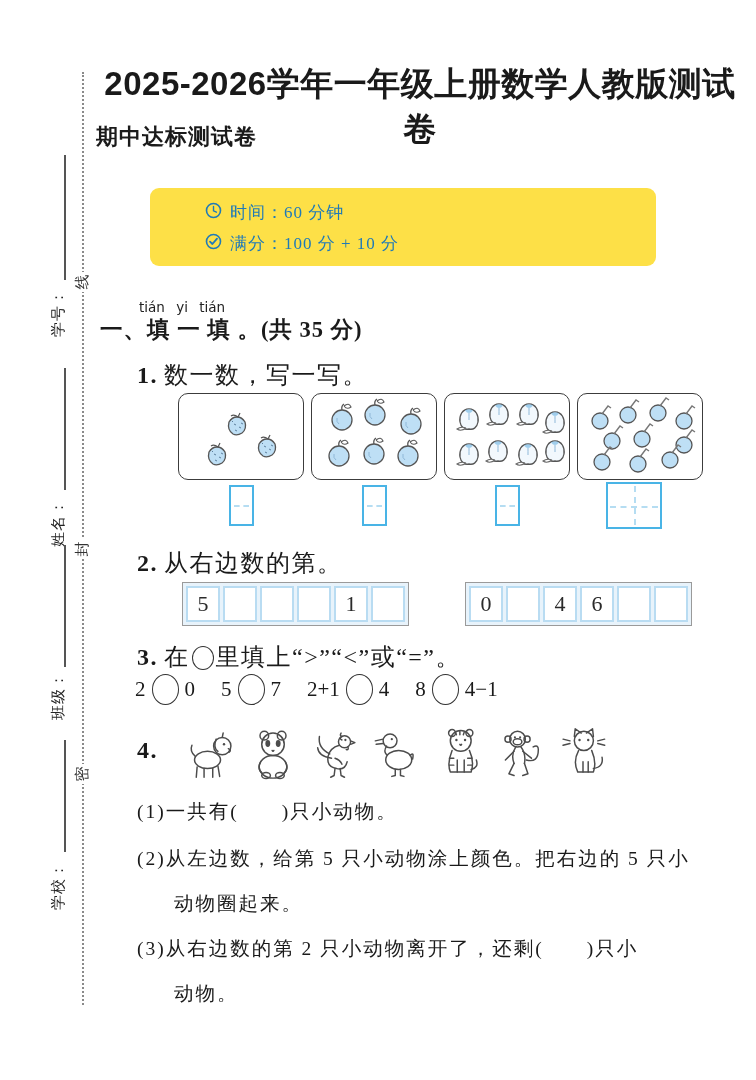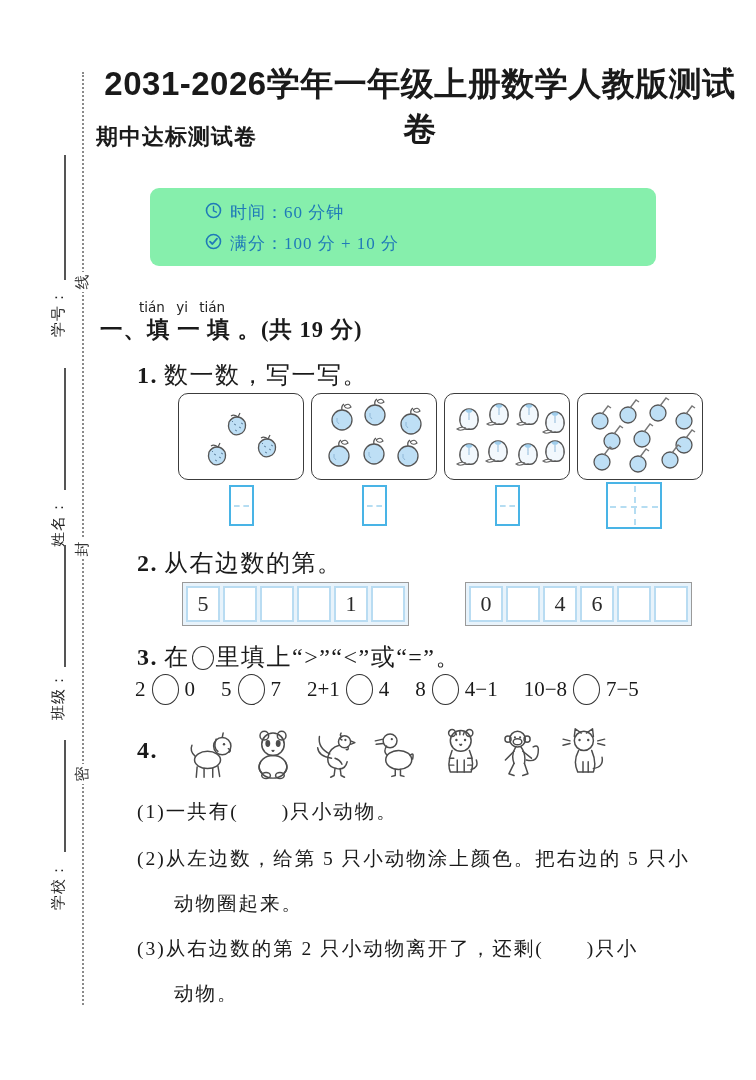--- a/index.html
+++ b/index.html
@@ -15,21 +15,21 @@
   .side-label{width:64px;height:18px;font-size:15px;color:#222;text-align:center;
               white-space:nowrap;transform:rotate(-90deg);letter-spacing:1px;}
 
   
   .page-title{left:96px;top:62px;width:648px;text-align:center;font-weight:bold;font-size:33px;
               font-family:"Liberation Sans","DejaVu Sans",sans-serif;letter-spacing:0.5px;}
   .page-subtitle{left:96px;top:122px;width:648px;text-align:left;font-weight:bold;font-size:22px;
                  font-family:"Liberation Sans","DejaVu Sans",sans-serif;letter-spacing:1px;}
 
   
-  .info-panel{left:150px;top:188px;width:506px;height:78px;background:#86efac;border-radius:9px;}
+  .info-panel{left:150px;top:188px;width:506px;height:78px;background:#fde047;border-radius:9px;}
   .info-row{position:absolute;display:flex;align-items:center;gap:8px;color:#1f7ab8;
             font-size:17px;letter-spacing:1px;}
   .info-row.time{left:55px;top:13px;}
   .info-row.score{left:55px;top:44px;}
   .eval-table{position:absolute;left:258px;top:16px;width:238px;height:46px;background:#fff;
               border:1px solid #7fa8c8;display:flex;}
   .eval-label{width:40%;border-right:1px solid #7fa8c8;display:flex;align-items:center;
               justify-content:center;font-size:17px;color:#222;letter-spacing:2px;}
   .eval-value{flex:1;}
 
@@ -82,42 +82,42 @@
 
 <div class="abs side-line" style="top:155px;height:125px"></div>
 <div class="abs side-label" style="left:26px;top:304px">学号：</div>
 <div class="abs side-line" style="top:368px;height:122px"></div>
 <div class="abs side-label" style="left:26px;top:514px">姓名：</div>
 <div class="abs side-line" style="top:545px;height:122px"></div>
 <div class="abs side-label" style="left:26px;top:687px">班级：</div>
 <div class="abs side-line" style="top:740px;height:112px"></div>
 <div class="abs side-label" style="left:26px;top:877px">学校：</div>
 
-<div class="abs page-title">2031-2026学年一年级上册数学人教版测试卷</div>
+<div class="abs page-title">2025-2026学年一年级上册数学人教版测试卷</div>
 <div class="abs page-subtitle">期中达标测试卷</div>
 
 <div class="abs info-panel">
   <div class="info-row time">
     <span><svg width="17" height="17" viewBox="0 0 17 17">
           <circle cx="8.5" cy="8.5" r="7" fill="none" stroke="#1f7ab8" stroke-width="1.6"></circle>
           <path d="M8.5,4.5 L8.5,8.8 L11.4,10.2" fill="none" stroke="#1f7ab8" stroke-width="1.4" stroke-linecap="round"></path>
         </svg></span>
     <span>时间：60 分钟</span>
   </div>
   <div class="info-row score">
     <span><svg width="17" height="17" viewBox="0 0 17 17">
           <circle cx="8.5" cy="8.5" r="7" fill="none" stroke="#1f7ab8" stroke-width="1.6"></circle>
           <path d="M5,8.7 L7.4,11 L12,5.6" fill="none" stroke="#1f7ab8" stroke-width="1.8" stroke-linecap="round" stroke-linejoin="round"></path>
         </svg></span>
     <span>满分：100 分 + 10 分</span>
   </div>
 </div>
 
 <div class="abs pinyin">tián yi tián</div>
-<div class="abs sec-heading">一、填 一 填 。(共 19 分)</div>
+<div class="abs sec-heading">一、填 一 填 。(共 35 分)</div>
 
 <div class="abs q-line" style="left:137px;top:359px">
   <span class="q-num">1.</span><span>数一数，写一写。</span>
 </div>
 <div class="abs fruit-box" style="left:178px"><svg width="123" height="83" viewBox="0 0 123 83">
       <g transform="translate(58,32)">
     <path d="M-8,-4 Q-10,4 -4,8 Q0,10 5,7 Q10,3 8,-4 Q5,-9 0,-9 Q-5,-9 -8,-4" fill="#bedff5" stroke="#555" stroke-width="1.3"></path>
     <path d="M-3,-2 L-1,-1 M2,1 L4,2 M-2,4 L0,5 M4,-3 L6,-2 M-5,-5 L-4,-4" stroke="#5d7f9d" stroke-width="1" fill="none"></path>
     <path d="M1,-9 L3,-13 M1,-9 Q-3,-12 -6,-10" stroke="#555" stroke-width="1.2" fill="none"></path>
       </g>
@@ -314,25 +314,20 @@
     <div class="cmp-item">
       <span>2+1</span>
       <span class="cmp-circle"></span>
       <span>4</span>
     </div>
     <div class="cmp-item">
       <span>8</span>
       <span class="cmp-circle"></span>
       <span>4−1</span>
     </div>
-    <div class="cmp-item">
-      <span>10−8</span>
-      <span class="cmp-circle"></span>
-      <span>7−5</span>
-    </div>
   </div>
 
 <div class="abs q-line" style="left:137px;top:737px">
   <span class="q-num">4.</span>
 </div>
 <div class="abs animals-row" id="animals-row">
     <div class="animal"><svg width="52" height="62" viewBox="0 0 60 64">
         <ellipse cx="26" cy="40" rx="15" ry="10"></ellipse>
         <path d="M14,48 L13,60 M22,50 L22,60 M32,50 L32,60 M38,47 L40,59"></path>
         <path d="M12,36 Q5,30 8,23"></path>

